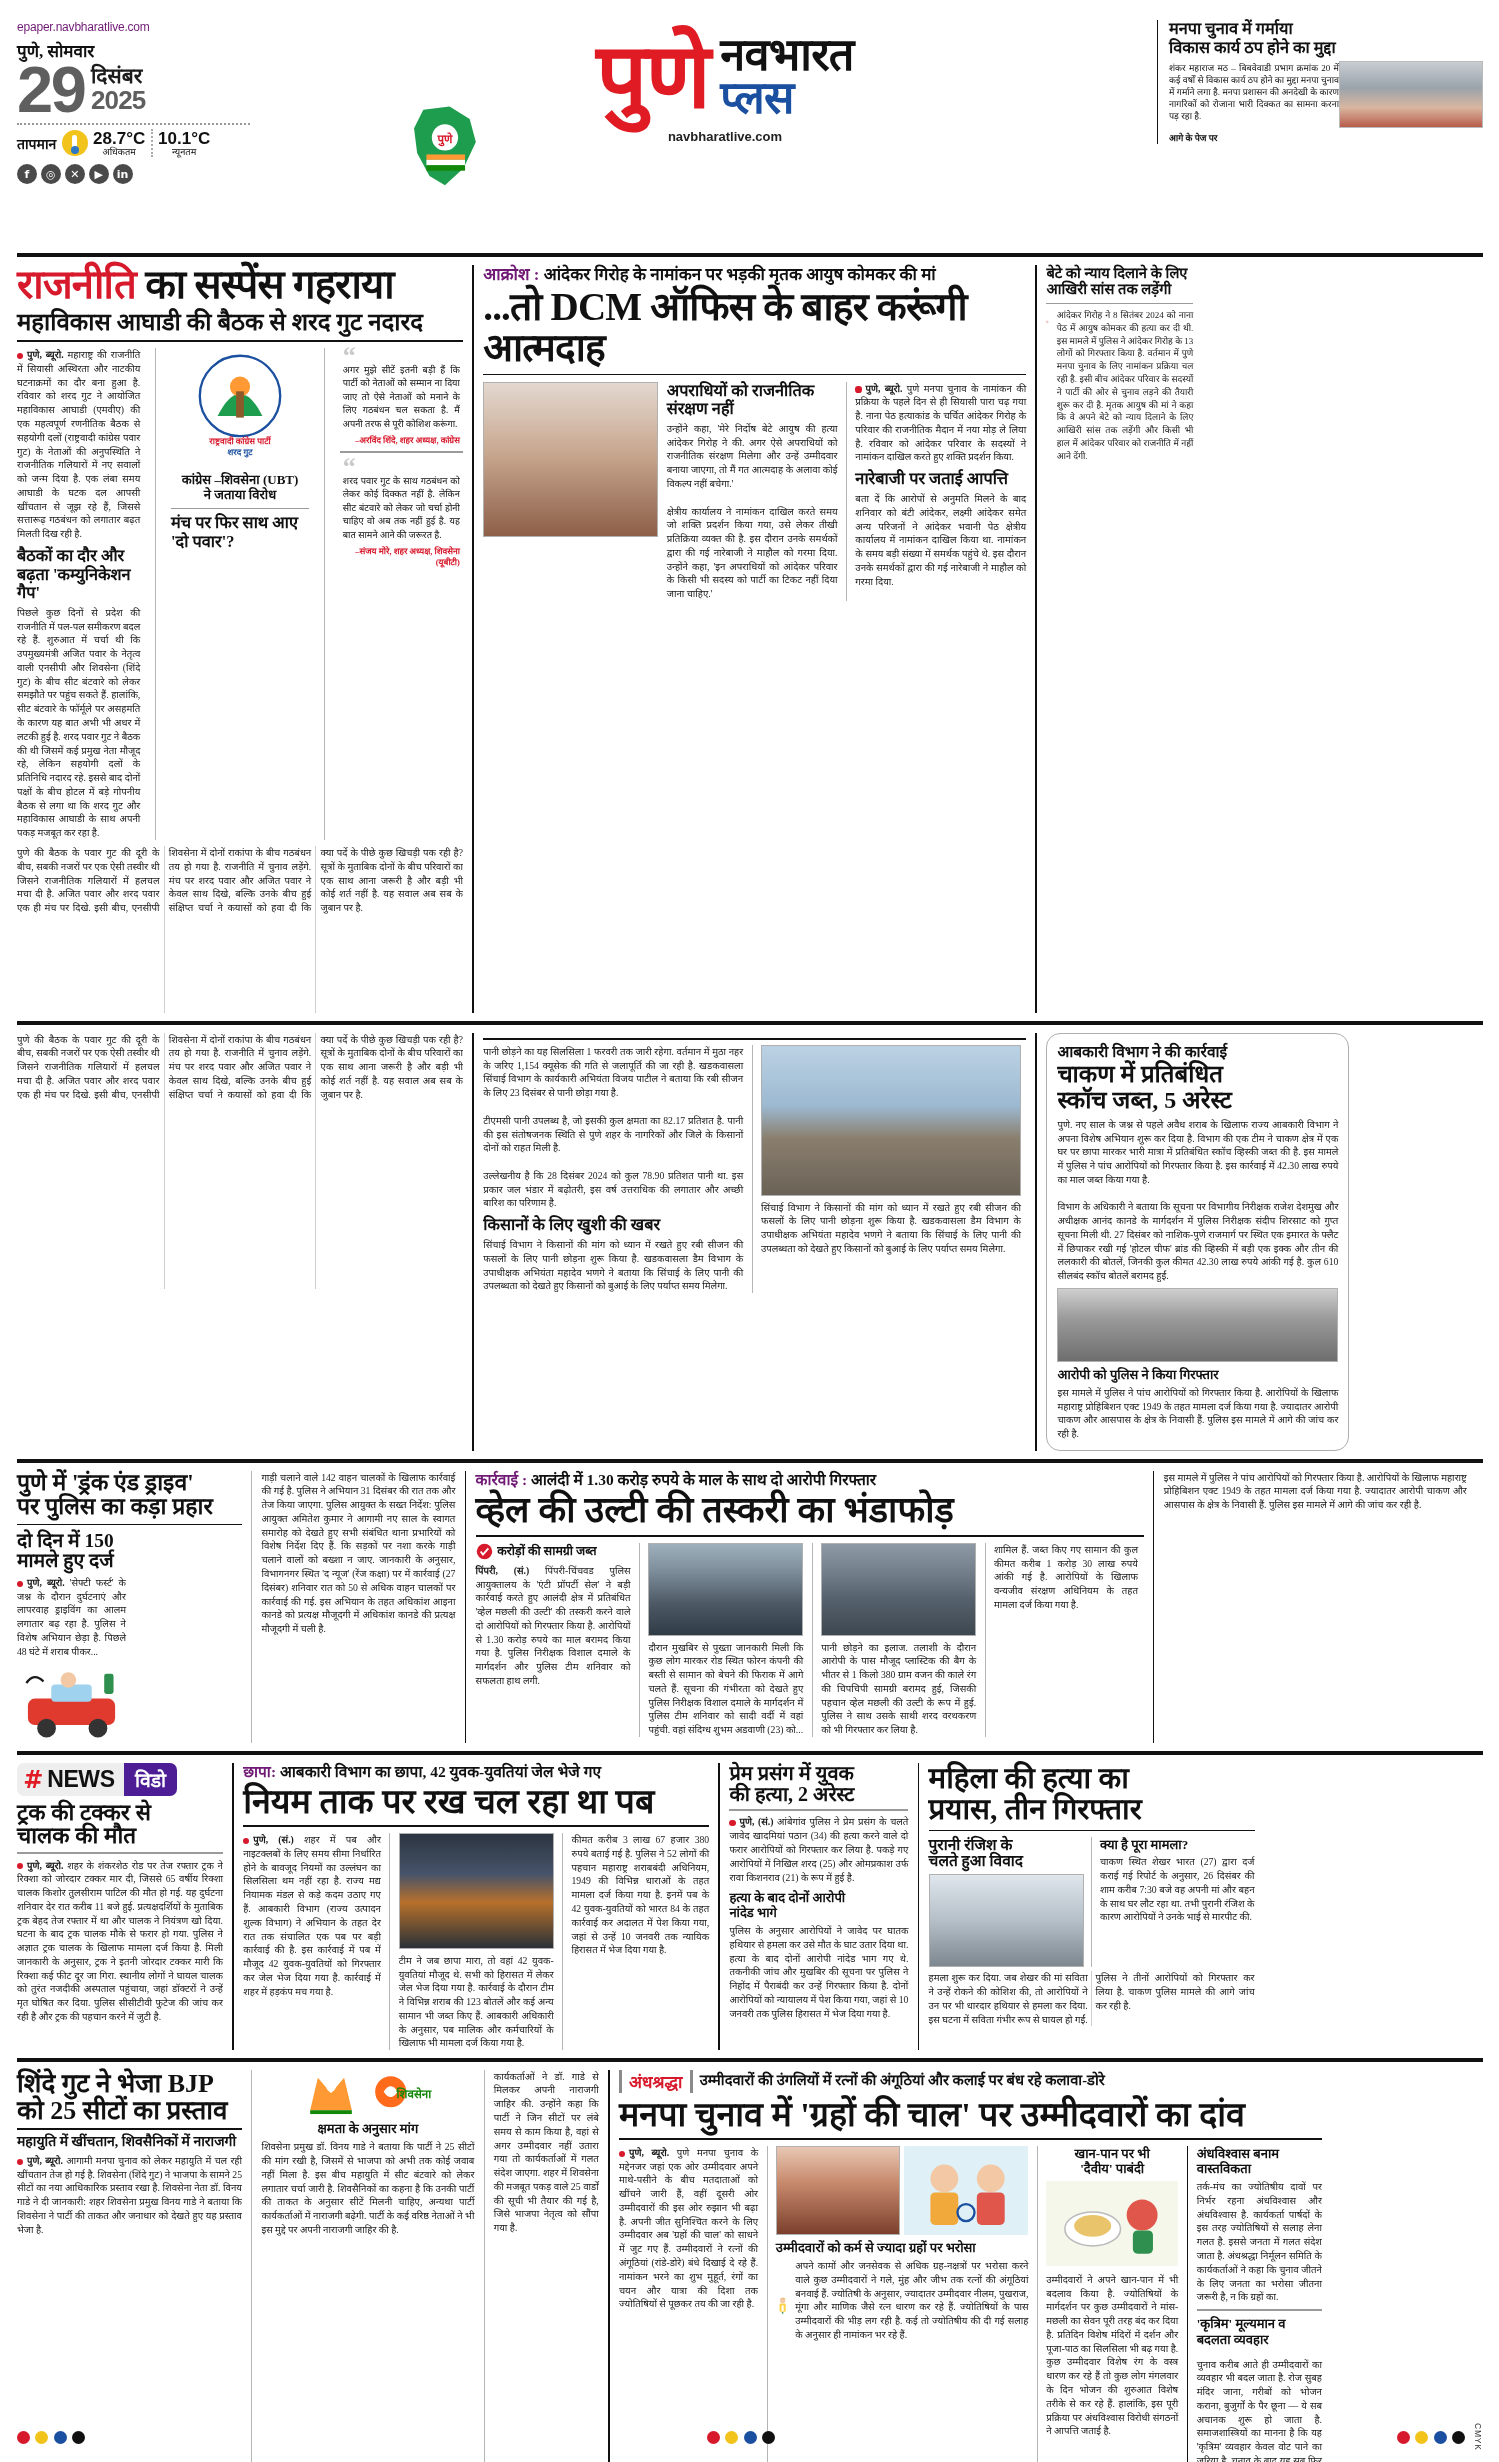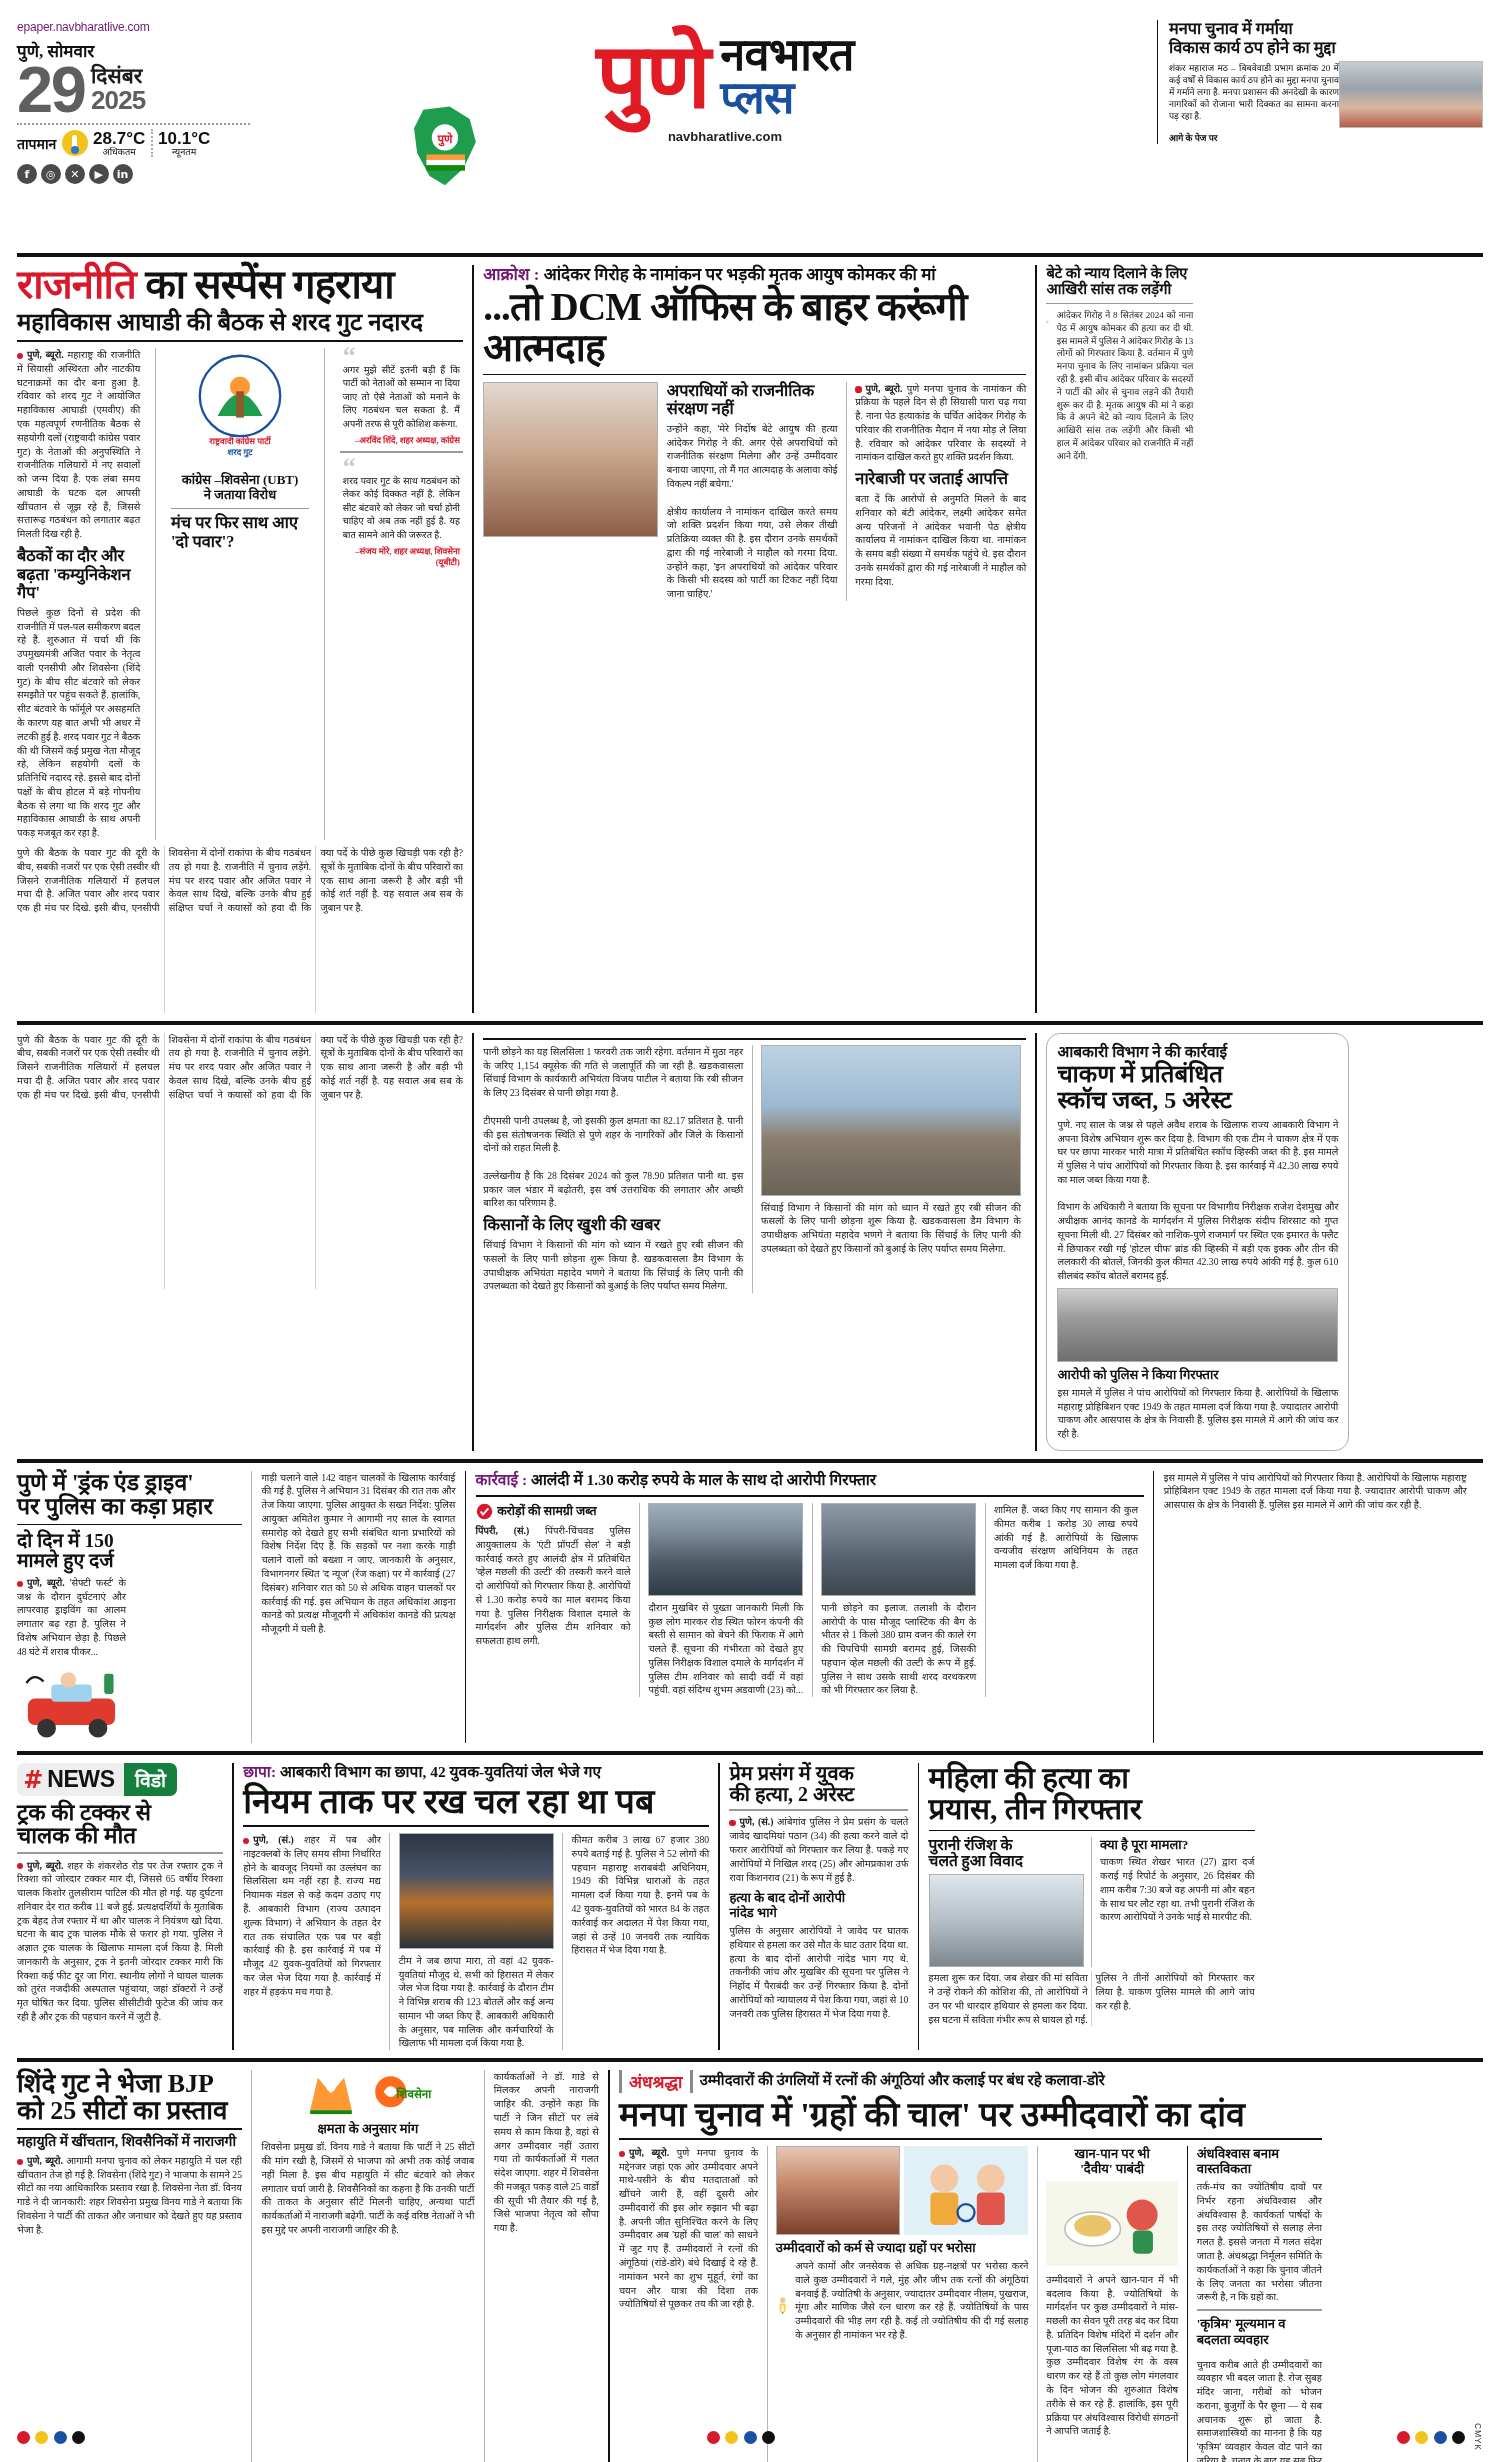--- a/index.html
+++ b/index.html
@@ -98,21 +98,21 @@
   .ph-woman{ background:linear-gradient(180deg,#dfe6ec 0%,#b5bfc8 50%,#7d8790 100%); }
 
   .roundbox { border:1.6px solid #aeaeae; border-radius:14px; padding:9.3px 10px; }
   .box-title { font-family:"Liberation Serif",serif; font-weight:bold; font-size:15.5px; line-height:1.15;}
   .box-big { font-family:"Liberation Serif",serif; font-weight:bold; font-size:24px; line-height:1.06; margin-top:1.6px;}
 
   .news-badge { display:inline-flex; align-items:stretch; border-radius:7px; overflow:hidden; }
   .nb-left { background:#eeeeee; display:flex; align-items:center; gap:3.9px; padding:3.1px 9.3px 3.1px 6.2px; }
   .nb-hash { color:#e01b24; font-size:24px; font-weight:bold; line-height:1; font-family:"DejaVu Sans",sans-serif;}
   .nb-news { font-size:23px; font-weight:bold; letter-spacing:-0.4px; font-family:"Liberation Sans",sans-serif;}
-  .nb-right{ background:#15803d; color:#fff; font-family:"Liberation Serif",serif; font-weight:bold; font-size:19.4px; padding:3.1px 11px; display:flex;align-items:center;}
+  .nb-right{ background:#4c1d95; color:#fff; font-family:"Liberation Serif",serif; font-weight:bold; font-size:19.4px; padding:3.1px 11px; display:flex;align-items:center;}
 
   .bullet { display:inline-block; width:6.2px;height:6.2px;background:#d7192c;border-radius:50%;margin-right:3.9px;vertical-align:middle;}
   .cityname { font-weight:bold; }
 
   .bjp-logo { width:54px;height:48px;position:relative; }
   .ss-logo  { width:61px;height:48px;position:relative; }
 
   .footdots { display:flex; gap:5.4px; align-items:center; }
   .fd { width:13px;height:13px;border-radius:50%; }
 
@@ -388,20 +388,21 @@
       <div class="body-txt">गाड़ी चलाने वाले 142 वाहन चालकों के खिलाफ कार्रवाई की गई है. पुलिस ने अभियान 31 दिसंबर की रात तक और तेज किया जाएगा. पुलिस आयुक्त के सख्त निर्देश: पुलिस आयुक्त अमितेश कुमार ने आगामी नए साल के स्वागत समारोह को देखते हुए सभी संबंधित थाना प्रभारियों को विशेष निर्देश दिए हैं. कि सड़कों पर नशा करके गाड़ी चलाने वालों को बख्शा न जाए. जानकारी के अनुसार, विभागनगर स्थित 'द न्यूज' (रेंज कक्षा) पर में कार्रवाई (27 दिसंबर) शनिवार रात को 50 से अधिक वाहन चालकों पर कार्रवाई की गई. इस अभियान के तहत अधिकांश आइना कानडे को प्रत्यक्ष मौजूदगी में अधिकांश कानडे की प्रत्यक्ष मौजूदगी में चली है.</div>
     </div>
 
     <div class="vsep"></div>
 
     <div class="col" style="width:668px;">
       <div class="center-kicker" style="font-size:15.5px;">
         <span class="tag">कार्रवाई :</span>
         <span>आलंदी में 1.30 करोड़ रुपये के माल के साथ दो आरोपी गिरफ्तार</span>
       </div>
+      <div class="hl" style="font-size:36px;margin-top:2.3px;">व्हेल की उल्टी की तस्करी का भंडाफोड़</div>
       <div class="rule-thin" style="margin:6.2px 0;"></div>
       <div style="display:flex;gap:8.5px;">
         <div style="width:155px;">
           <div style="display:flex;align-items:center;gap:4.7px;margin-bottom:3.9px;">
             <svg width="17" height="17" viewBox="0 0 22 22">
               <circle cx="11" cy="11" r="10" fill="#d7192c"></circle>
                 <path d="M6 11 l3 4 l7 -8" stroke="#fff" stroke-width="2.4" fill="none"></path>
             </svg>
             <div class="subhead2" style="font-size:12.4px;">करोड़ों की सामग्री जब्त</div>
           </div>

